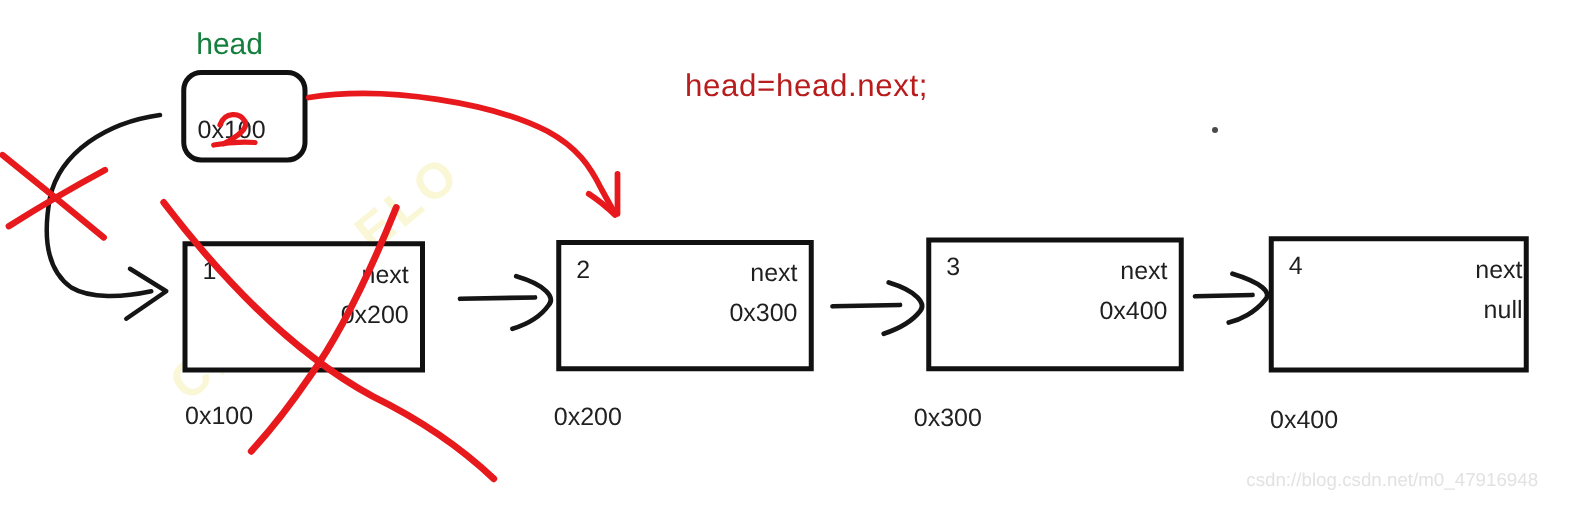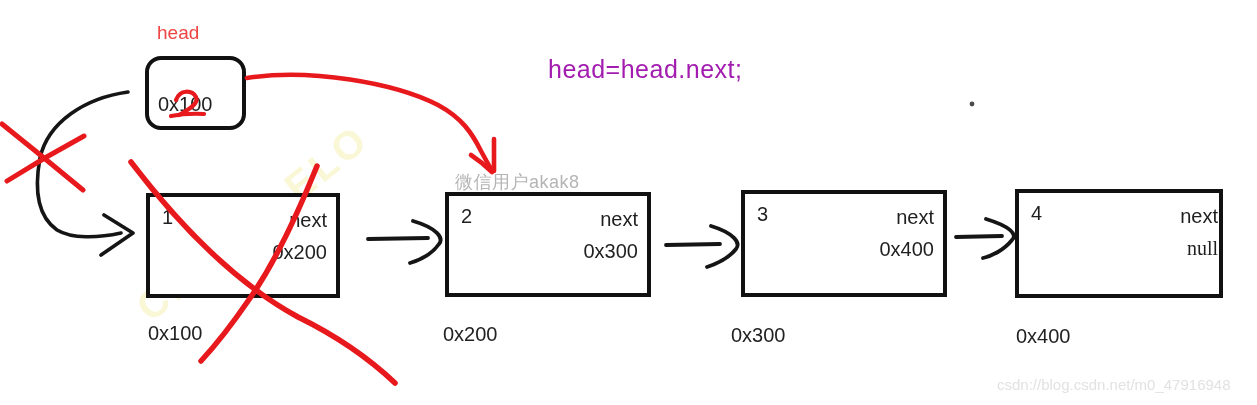--- a/index.html
+++ b/index.html
@@ -8,57 +8,57 @@
     width:1257px; height:405px;
     background:#ffffff;
     overflow:hidden;
     font-family:"Liberation Sans", sans-serif;
     color:#1f1f1f;
   }
   .overlay { position:absolute; left:0; top:0; width:1257px; height:405px; z-index:3; pointer-events:none; }
 
   .head-label {
     position:absolute; left:157px; top:22px;
-    font-size:19px; color:#ef4444;
+    font-size:24px; color:#15803d;
   }
   .head-box {
     position:absolute; left:145px; top:56px;
     width:93px; height:66px;
     border:4.5px solid #111;
     border-radius:16px;
     background:#fff;
     z-index:2;
   }
   .head-value {
     position:absolute; left:9px; bottom:10px;
     font-size:20px; color:#1f1f1f;
   }
 
   .code-text {
     position:absolute; left:548px; top:55px;
-    font-size:25px; color:#a21caf;
+    font-size:25px; color:#b91c1c;
     letter-spacing:0.5px;
     z-index:2;
   }
 
   .node-box {
     position:absolute;
     border:4px solid #111;
     background:#fff;
     z-index:2;
   }
   .node-box .val   { position:absolute; left:12px; top:9px;  font-size:20px; }
   .node-box .nextl { position:absolute; right:9px; top:12px; font-size:20px; }
   .node-box .nextv { position:absolute; right:9px; top:44px; font-size:20px; }
   .n1 { left:146px;  top:193px; width:186px; height:97px; }
   .n2 { left:445px;  top:192px; width:198px; height:97px; }
   .n3 { left:741px;  top:190px; width:198px; height:99px; }
   .n4 { left:1015px; top:189px; width:200px; height:101px; }
   .n4 .nextl { right:1px; }
-  .n4 .nextv { right:1px;font-family:Liberation Serif, serif; }
+  .n4 .nextv { right:1px; }
 
   .addr { position:absolute; font-size:20px; color:#222; z-index:2; }
   .a1 { left:148px;  top:322px; }
   .a2 { left:443px;  top:323px; }
   .a3 { left:731px;  top:324px; }
   .a4 { left:1016px; top:325px; }
 
   .wm-user {
     position:absolute; left:455px; top:170px;
     font-size:18px; color:#b5b5b5; z-index:4;
@@ -157,16 +157,15 @@
   </div>
   <div class="addr a3">0x300</div>
 
   <div class="node-box n4">
     <span class="val">4</span>
     <span class="nextl">next</span>
     <span class="nextv">null</span>
   </div>
   <div class="addr a4">0x400</div>
 
-  <div class="wm-user">微信用户akak8</div>
   <div class="wm-url">csdn://blog.csdn.net/m0_47916948</div>
 
 </div>
 
 </body></html>

